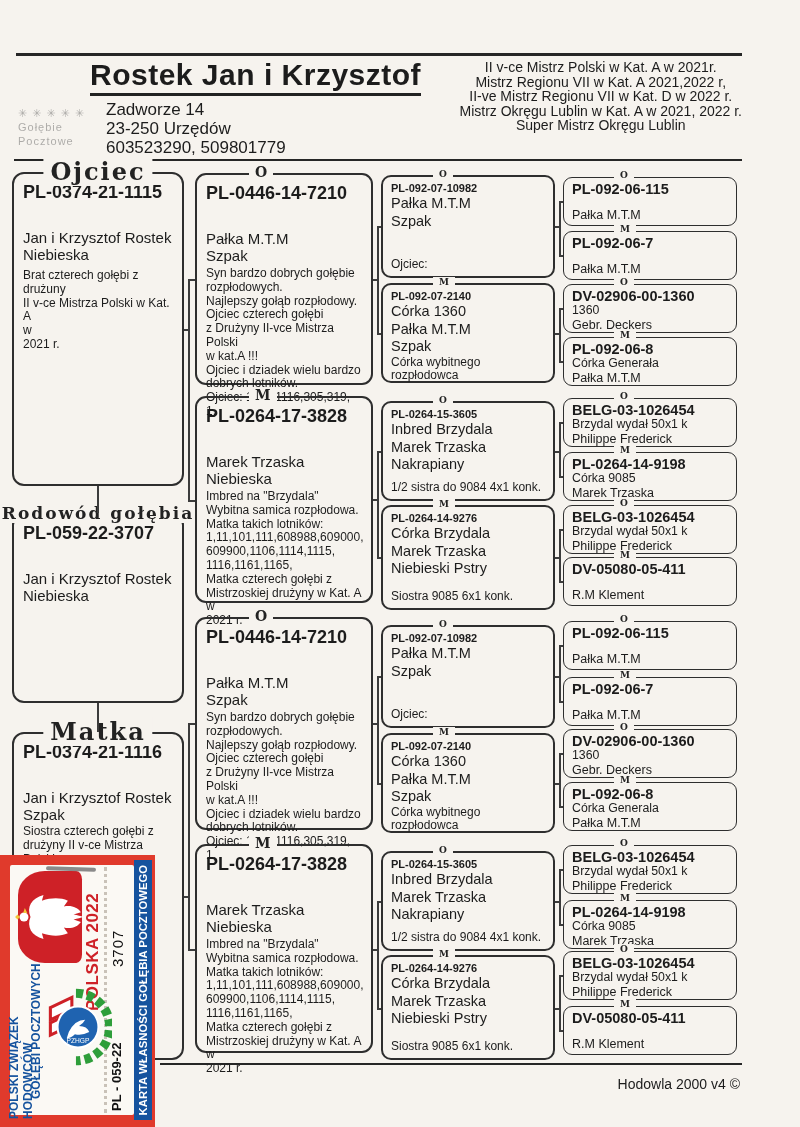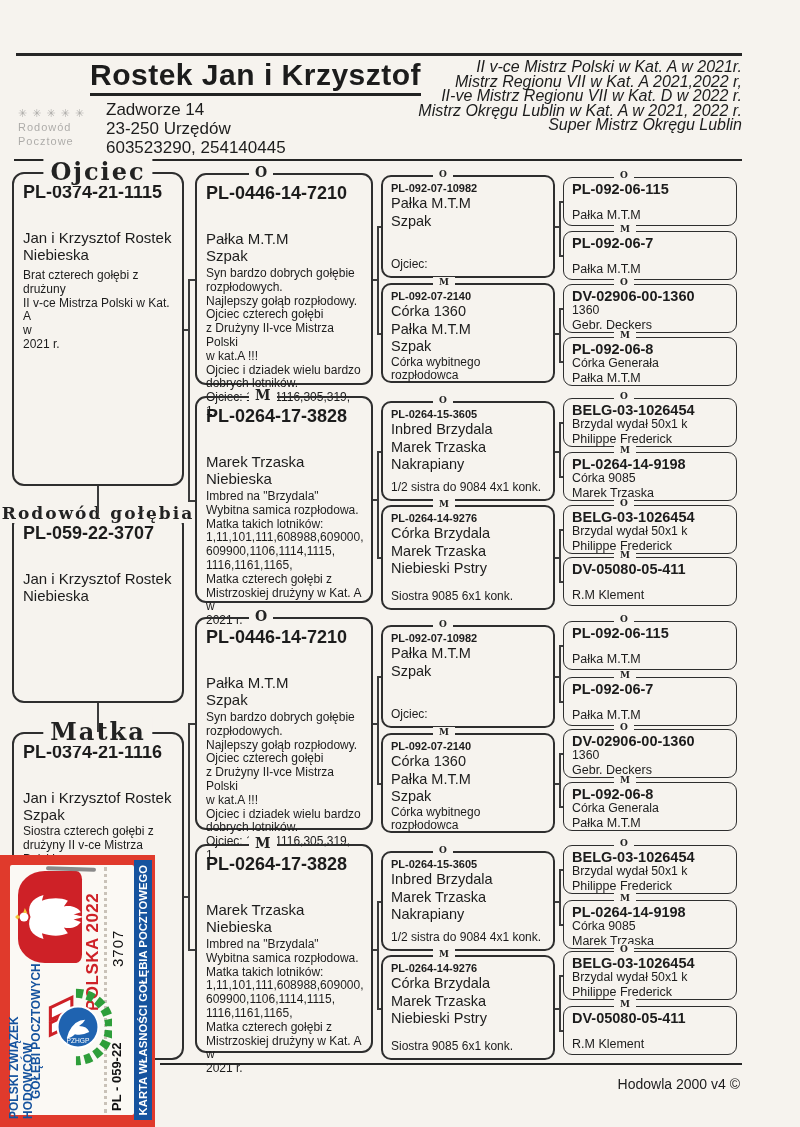--- a/index.html
+++ b/index.html
@@ -5,21 +5,21 @@
   html,body{margin:0;padding:0;background:#e9e7e2;}
   #page{position:relative;width:800px;height:1127px;background:#f6f3ee;overflow:hidden;
         font-family:"Liberation Sans",sans-serif;color:#1c1c1c;}
   .rule{position:absolute;background:#262626;}
   
   #title{position:absolute;left:90px;top:58px;font-size:30px;font-weight:bold;
          border-bottom:3px solid #222;padding-bottom:1px;letter-spacing:.5px;}
   #address{position:absolute;left:106px;top:100px;font-size:17px;line-height:19px;}
   #faintlogo{position:absolute;left:18px;top:106px;font-size:11px;line-height:14px;
              color:#555;opacity:.45;letter-spacing:1px;}
-  #achv{position:absolute;right:58px;top:60px;text-align:right;font-size:16px;line-height:14.6px;font-style:italic;}
+  #achv{position:absolute;right:58px;top:60px;text-align:center;font-size:14px;line-height:14.6px;}
   
   .pbox{position:absolute;border:2px solid #2e2e2e;border-radius:12px;box-sizing:border-box;
         padding:8px 9px 6px 9px;display:flex;flex-direction:column;}
   .sect-label{position:absolute;left:50%;transform:translateX(-50%);background:#f6f3ee;
               padding:0 7px;font-family:"DejaVu Serif",serif;font-weight:bold;white-space:nowrap;
               letter-spacing:2px;color:#222;}
   .sl-big{top:-17px;font-size:24px;}
   .sl-mid{top:-12px;font-size:17px;}
   .om{position:absolute;background:#f6f3ee;padding:0 6px;font-family:"DejaVu Serif",serif;
       font-weight:bold;color:#222;}
@@ -70,27 +70,27 @@
 <body>
 
 <div id="page">
 
   <div class="rule" style="left:16px;top:53px;width:726px;height:3px;"></div>
   <div class="rule" style="left:14px;top:159px;width:728px;height:2px;"></div>
 
   <div id="title">Rostek Jan i Krzysztof</div>
   <div id="faintlogo">
       <div>✳ ✳ ✳ ✳ ✳</div>
-      <div>Rodowód</div>
+      <div>Gołębie</div>
       <div>Pocztowe</div>
     </div>
   <div id="address">
       <div>Zadworze 14</div>
       <div>23-250 Urzędów</div>
-      <div>603523290, 254140445</div>
+      <div>603523290, 509801779</div>
     </div>
   <div id="achv">
       <div>II v-ce Mistrz Polski w Kat. A w 2021r.</div>
       <div>Mistrz Regionu VII w Kat. A  2021,2022 r,</div>
       <div>II-ve Mistrz Regionu VII w Kat. D w 2022 r.</div>
       <div>Mistrz Okręgu Lublin w Kat. A  w 2021, 2022 r.</div>
       <div>Super Mistrz Okręgu Lublin</div>
     </div>
 
   <div id="tree">

